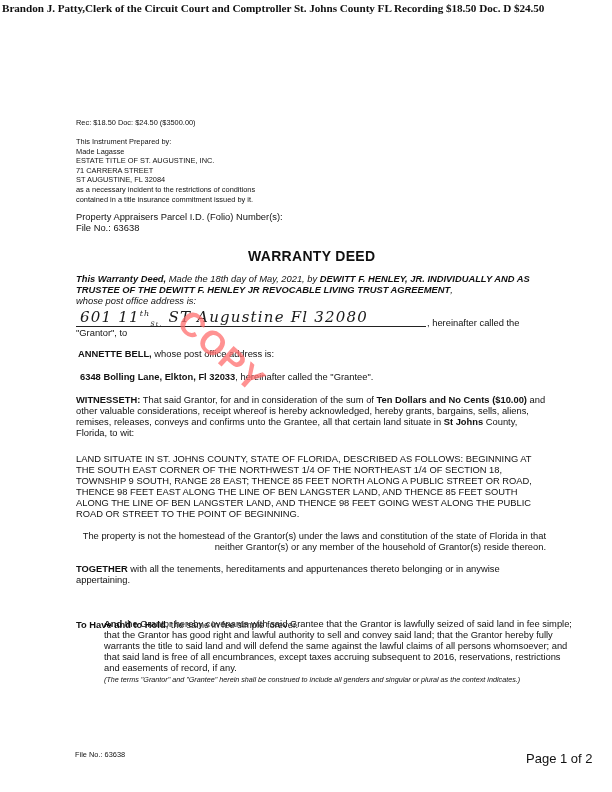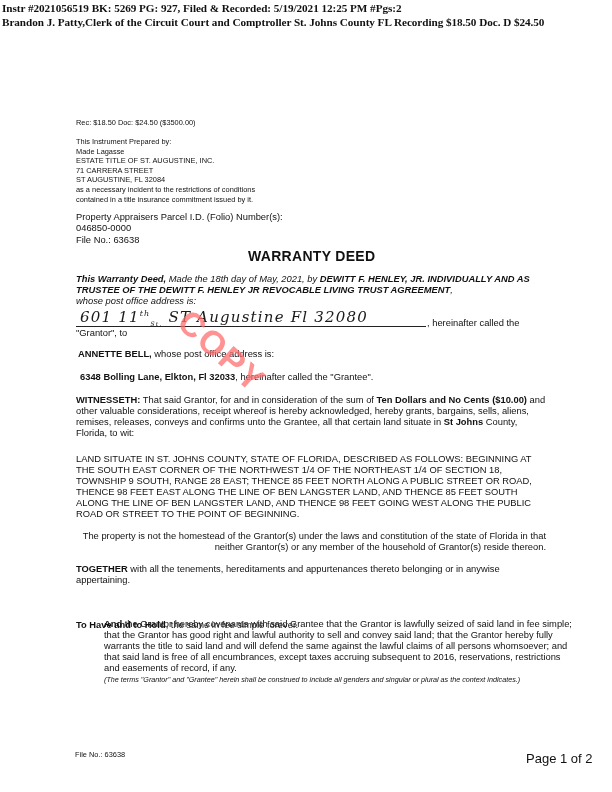--- a/index.html
+++ b/index.html
@@ -18,39 +18,37 @@
     .handwriting sub { font-size: 6px; }
     .watermark { left: 196px; top: 302px; font-family: "Liberation Sans", sans-serif; font-weight: bold; font-size: 34px; color: #ff6e6e; opacity: 0.75; transform: rotate(42deg); transform-origin: left top; letter-spacing: 2px; pointer-events: none; }
     .italic-note { font-style: italic; font-size: 7.2px; }
     .footer-left { left: 75px; top: 750px; font-family: "Liberation Sans", sans-serif; font-size: 7.4px; }
     .footer-right { left: 526px; top: 751px; font-family: "Liberation Sans", sans-serif; font-size: 13px; }
   </style>
 </head>
 <body>
 
 <div class="abs rec-header">
-  <div>Instr #2021056519 BK: 5269 PG: 927, Filed &amp; Recorded: 5/19/2021 12:25 PM  #Pgs:2</div>
   <div>Brandon J. Patty,Clerk of the Circuit Court and Comptroller St. Johns County FL Recording $18.50 Doc. D $24.50</div>
 </div>
 
 <div class="abs sans small" style="left:76px; top:118px;">Rec:  $18.50  Doc:  $24.50  ($3500.00)</div>
 
 <div class="abs sans small" style="left:76px; top:137px;">
   <div>This Instrument Prepared by:</div>
   <div>Made Lagasse</div>
   <div>ESTATE TITLE OF ST. AUGUSTINE, INC.</div>
   <div>71 CARRERA STREET</div>
   <div>ST AUGUSTINE, FL 32084</div>
   <div>as a necessary incident to the restrictions of conditions</div>
   <div>contained in a title insurance commitment issued by it.</div>
 </div>
 
 <div class="abs sans body9" style="left:76px; top:212px;">
   <div>Property Appraisers Parcel I.D. (Folio) Number(s):</div>
-  <div>046850-0000</div>
   <div>File No.:  63638</div>
 </div>
 
 <div class="abs title">WARRANTY DEED</div>
 
 <div class="abs para" style="top:274px;font-style:italic;">
   <span class="b">This Warranty Deed,</span><span> Made the 18th day of May, 2021, by </span><span class="b">DEWITT F. HENLEY, JR. INDIVIDUALLY AND AS TRUSTEE OF THE DEWITT F. HENLEY JR REVOCABLE LIVING TRUST AGREEMENT</span><span>,</span><br>
   <span>whose post office address is:</span>
 </div>
 

